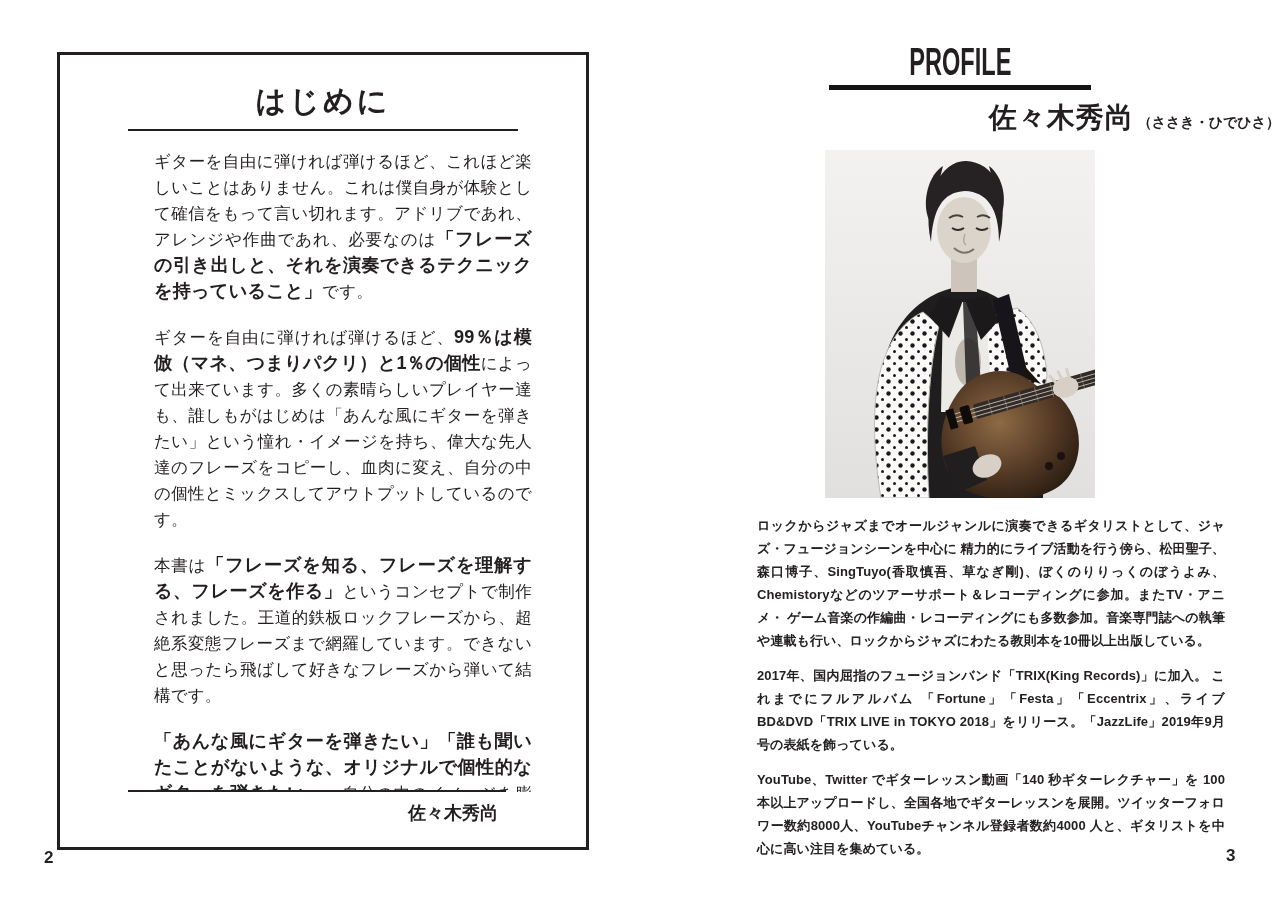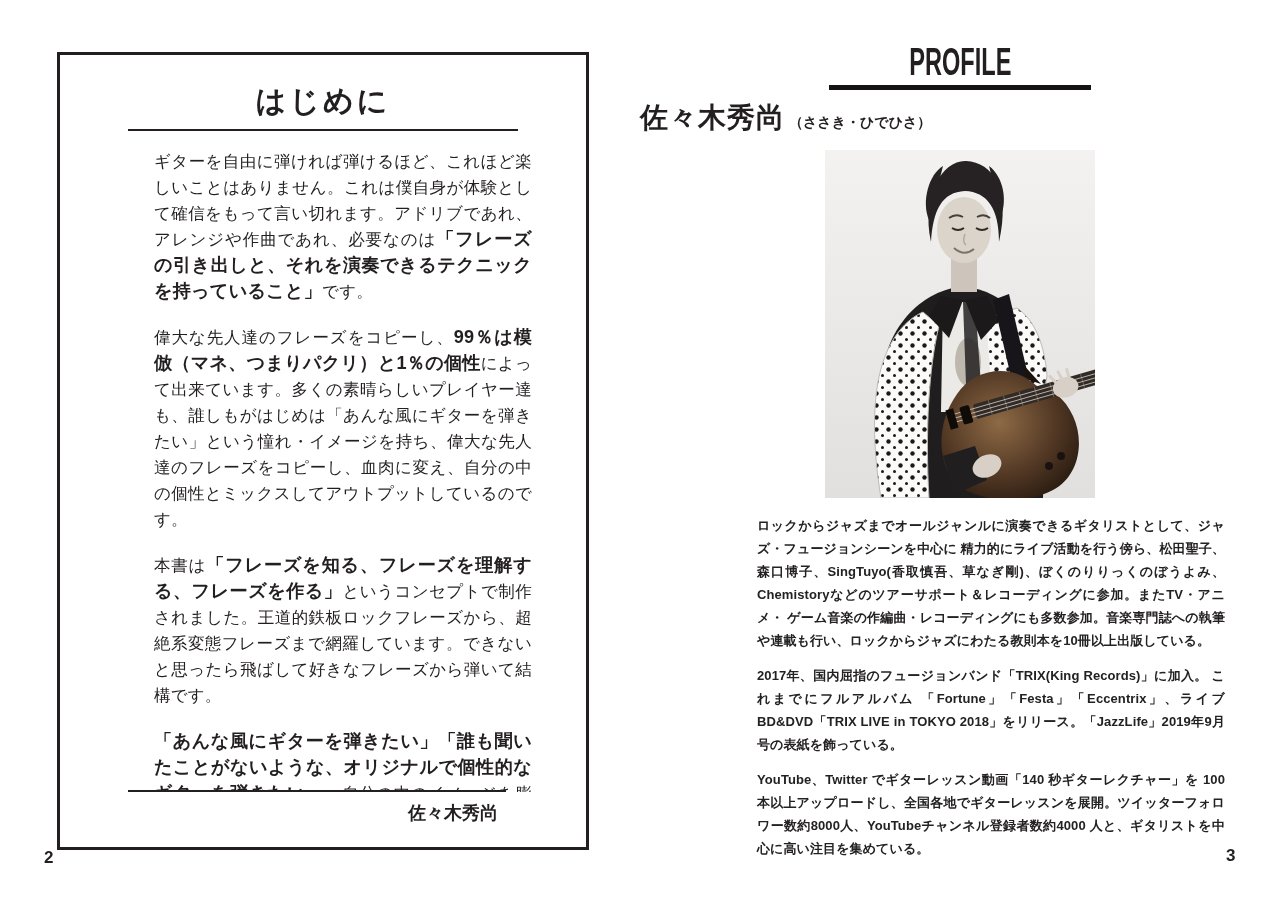--- a/index.html
+++ b/index.html
@@ -37,21 +37,21 @@
 
   
   .right-page { position:absolute; left:640px; top:0; width:640px; height:907px; }
   .profile-title-wrap { margin-top:42px; text-align:center; height:40px; }
   .profile-title {
     display:inline-block; margin:0;
     font-size:38px; font-weight:900; letter-spacing:0px; line-height:40px;
     transform:scaleX(0.62); transform-origin:center;
   }
   .profile-rule { width:262px; height:5px; background:#161314; margin:3px auto 0; }
-  .profile-name { text-align:left; margin-top:9px; white-space:nowrap; }
+  .profile-name { text-align:right; margin-top:9px; white-space:nowrap; }
   .name-main { font-size:28px; font-weight:800; letter-spacing:1px; }
   .name-reading { font-size:14px; font-weight:700; margin-left:4px; }
   .profile-photo { margin:13px auto 0; width:270px; height:348px; }
   .bio { width:492px; margin:16px 43px 0 105px; }
   .bio-para {
     margin:12px; font-size:13px; line-height:23px; font-weight:600;
     text-align:justify; letter-spacing:0.1px; color:#242122;
   }
   .bio-para + .bio-para { margin-top:11px; }
 </style>
@@ -59,21 +59,21 @@
 <body>
 
 <div class="spread">
 
   <section>
     <div class="intro-box">
       <h1 class="intro-title">はじめに</h1>
       <div class="title-rule"></div>
       <div class="intro-body">
         <p class="para"><span>ギターを自由に弾ければ弾けるほど、これほど楽しいことはありません。これは僕自身が体験として確信をもって言い切れます。アドリブであれ、アレンジや作曲であれ、必要なのは</span><span class="b">「フレーズの引き出しと、それを演奏できるテクニックを持っていること」</span><span>です。</span></p>
-        <p class="para"><span>偉大な先人達のフレーズをコピーし、</span><span class="b">99％は模倣（マネ、つまりパクリ）と1％の個性</span><span>によって出来ています。多くの素晴らしいプレイヤー達も、誰しもがはじめは「あんな風にギターを弾きたい」という憧れ・イメージを持ち、偉大な先人達のフレーズをコピーし、血肉に変え、自分の中の個性とミックスしてアウトプットしているのです。</span></p>
+        <p class="para"><span>ギターを自由に弾ければ弾けるほど、</span><span class="b">99％は模倣（マネ、つまりパクリ）と1％の個性</span><span>によって出来ています。多くの素晴らしいプレイヤー達も、誰しもがはじめは「あんな風にギターを弾きたい」という憧れ・イメージを持ち、偉大な先人達のフレーズをコピーし、血肉に変え、自分の中の個性とミックスしてアウトプットしているのです。</span></p>
         <p class="para"><span>本書は</span><span class="b">「フレーズを知る、フレーズを理解する、フレーズを作る」</span><span>というコンセプトで制作されました。王道的鉄板ロックフレーズから、超絶系変態フレーズまで網羅しています。できないと思ったら飛ばして好きなフレーズから弾いて結構です。</span></p>
         <p class="para"><span class="b">「あんな風にギターを弾きたい」「誰も聞いたことがないような、オリジナルで個性的なギターを弾きたい」</span><span>。自分の中のイメージを膨らませてください。本書はそんな皆さんの必ずや力になれる、多彩なフレーズの引き出しと知識、テクニックの習得を約束致します。中には難しいフレーズもありますが、できないと思ったら飛ばして好きなフレーズから弾いて結構です。是非楽しみながら取り組んでみてください。</span></p>
       </div>
       <div class="sig-rule"></div>
       <p class="signature">佐々木秀尚</p>
     </div>
     <div class="page-num page-num-left">2</div>
   </section>
 
   <section class="right-page">

